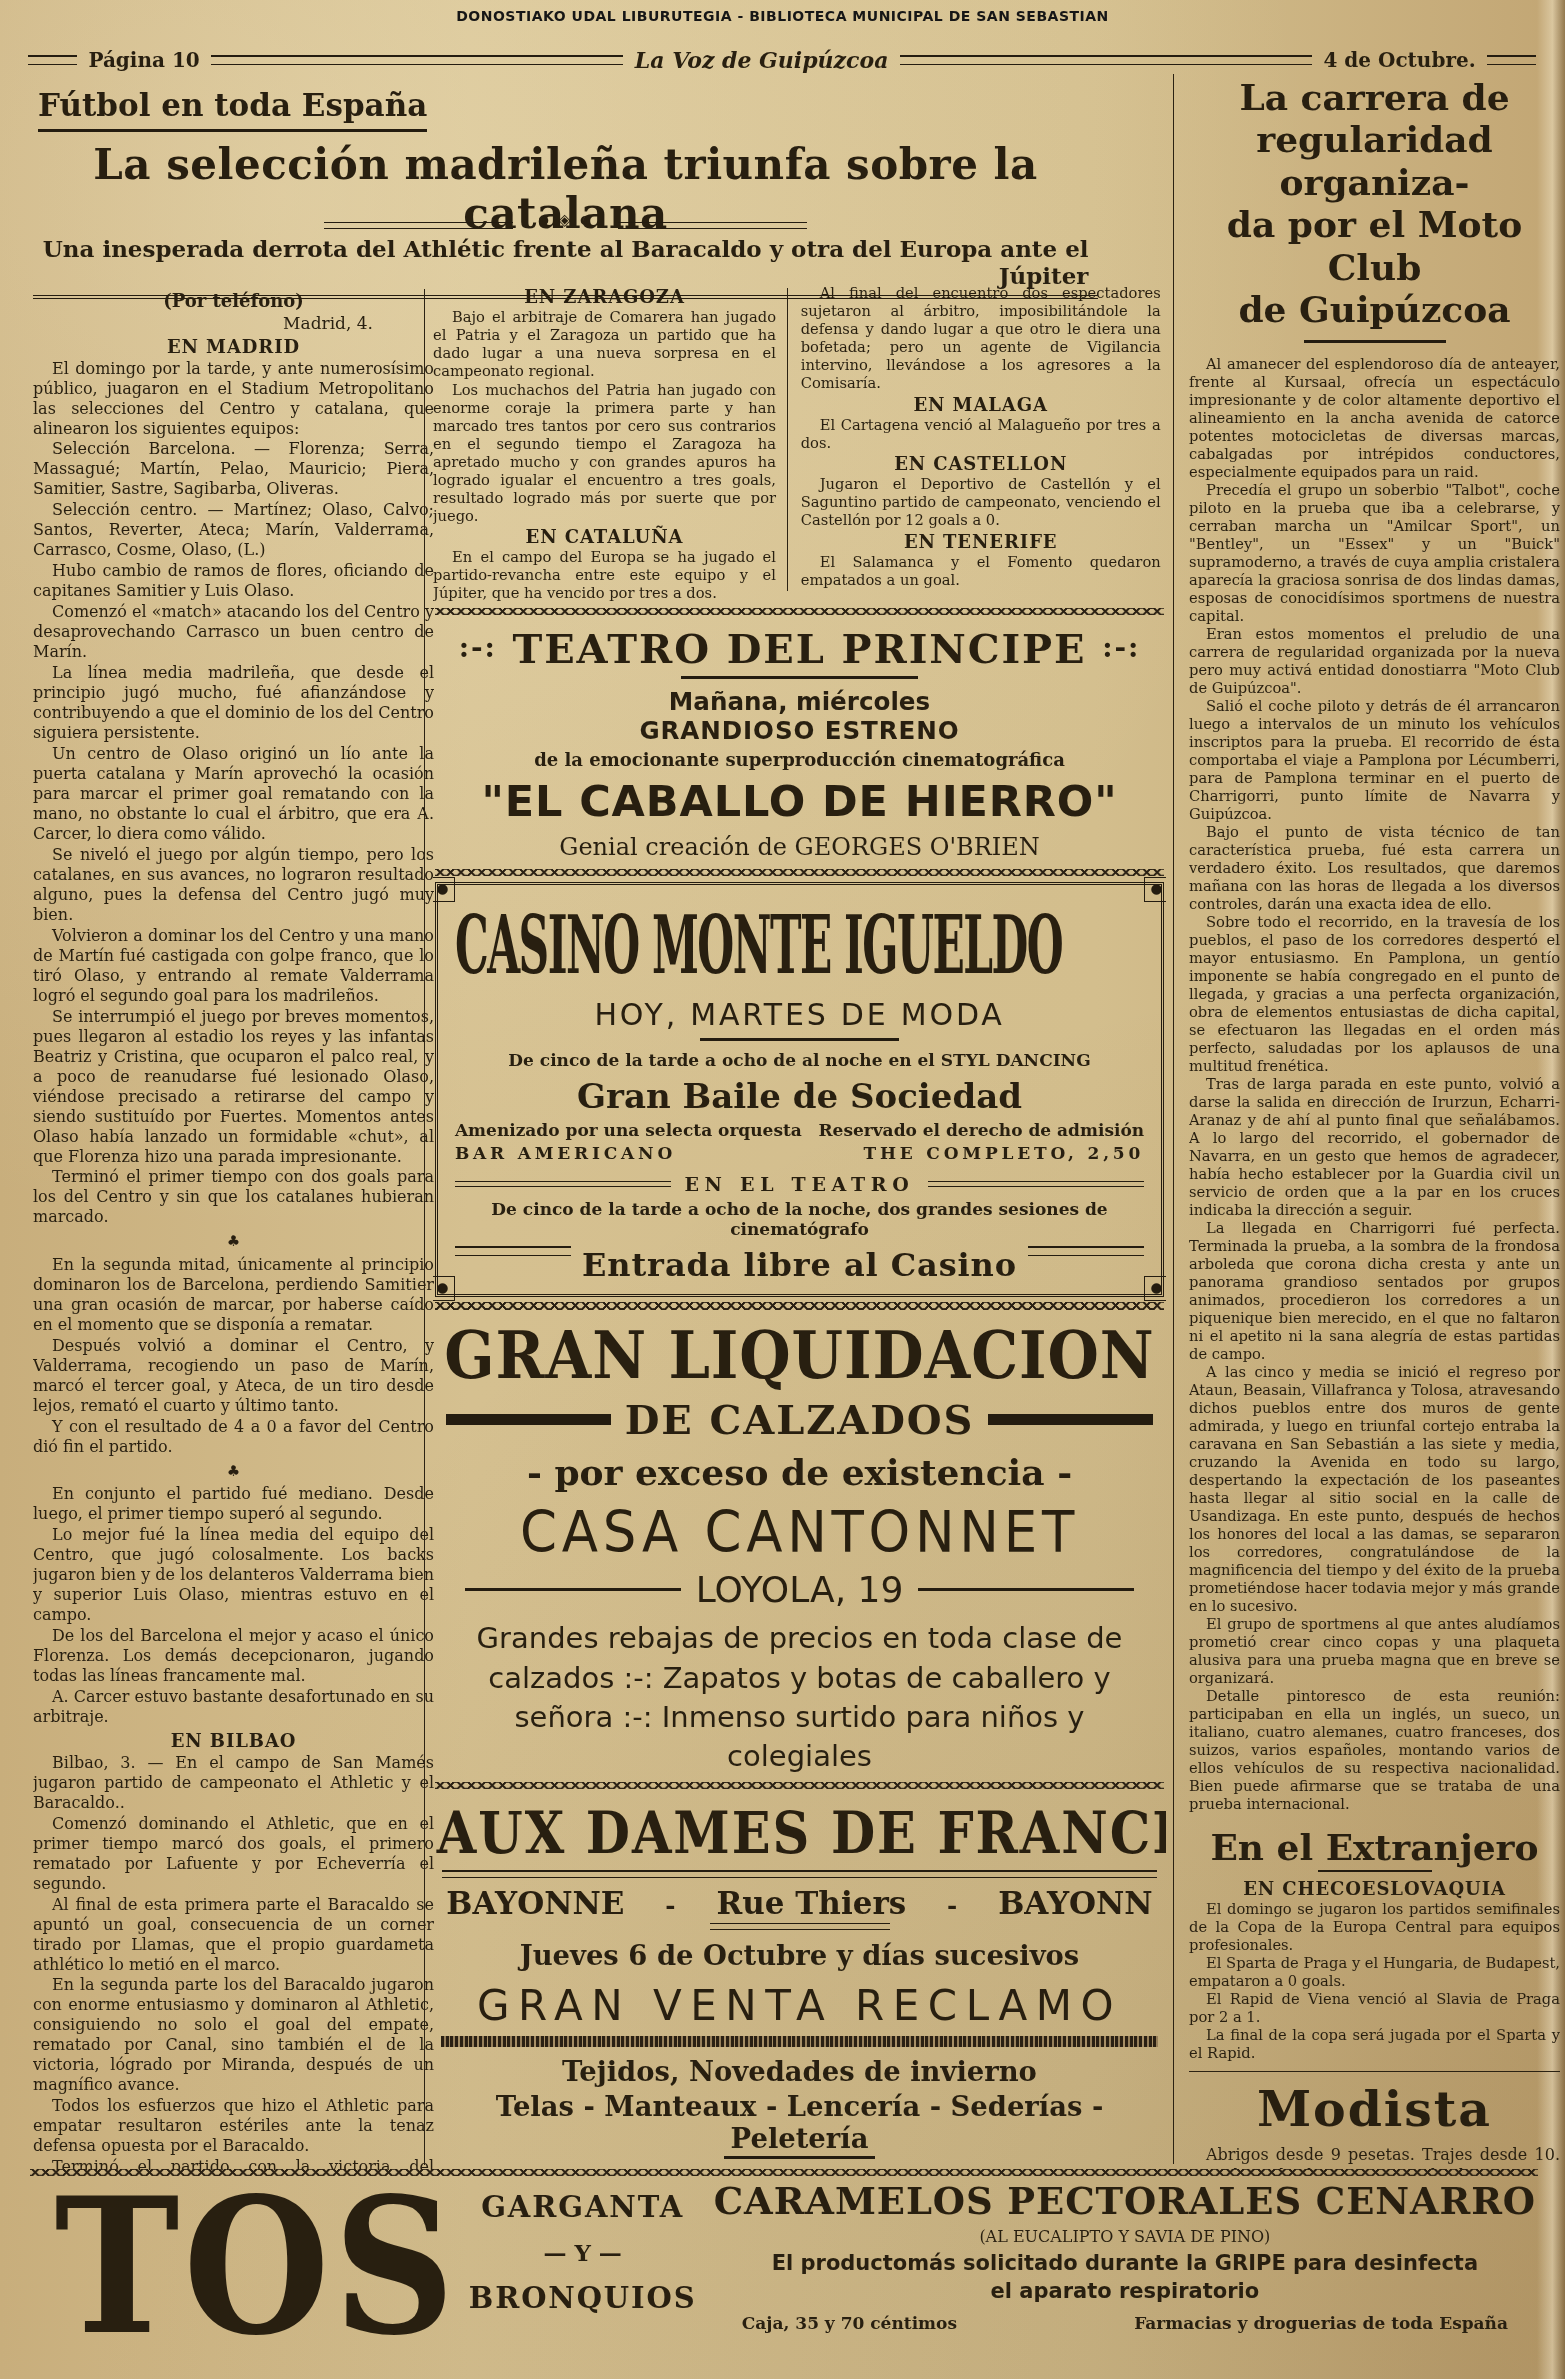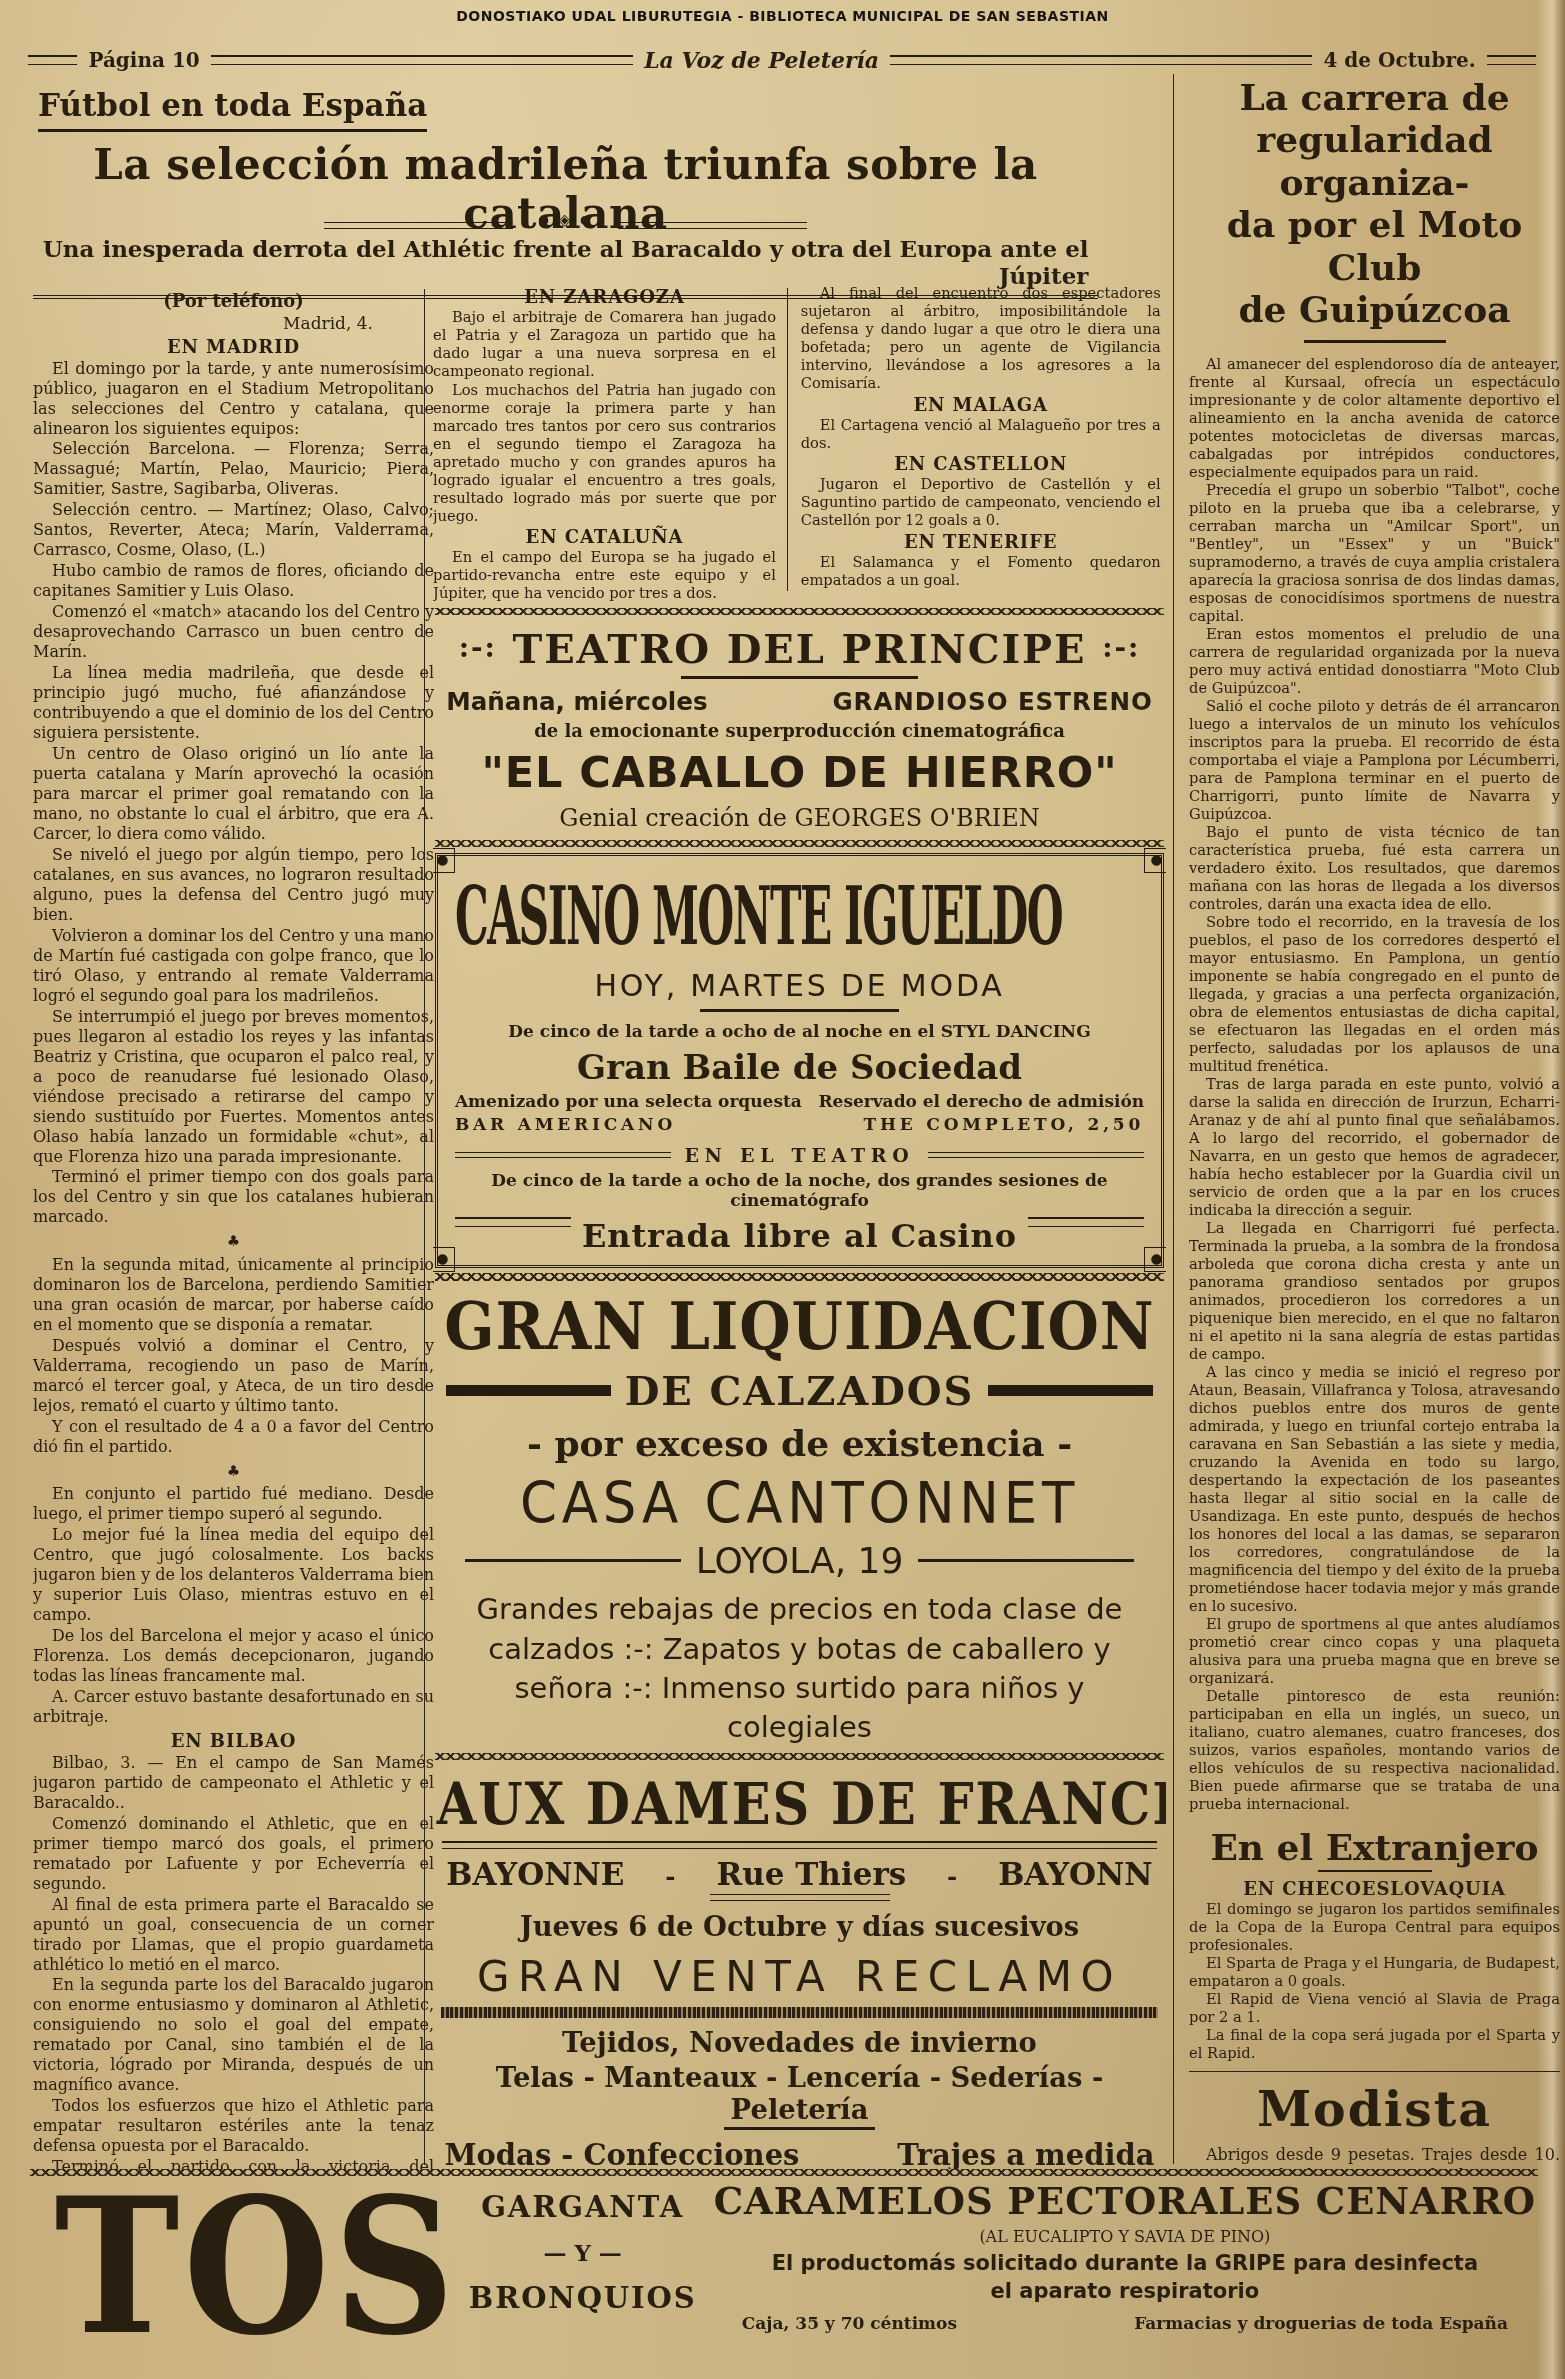--- a/index.html
+++ b/index.html
@@ -52,21 +52,21 @@
   .icol{width:360px;padding-left:12.3px;}
   .zz{height:7.6px;margin:3.8px 1.9px;
     background:repeating-linear-gradient(45deg,#2a2013 0 1.9px,transparent 1.9px 5.7px),
                repeating-linear-gradient(-45deg,#2a2013 0 1.9px,transparent 1.9px 5.7px);
     background-size:10.4px 7.6px;}
   
   .teatro{padding:5.7px 7.6px 3.8px;text-align:center;}
   .teatro-title{font-size:40px;font-weight:bold;letter-spacing:1.9px;white-space:nowrap;}
   .teatro-title .deco{font-size:28px;vertical-align:5.7px;}
   .t-under{width:237px;height:3.8px;background:#241c10;margin:3.8px auto 7.6px;}
-  .t-row{display:flex;justify-content:space-between;align-items:center;padding:0 5.7px;}
+  .t-row{display:flex;justify-content:space-between;align-items:center;padding:0 5.7px;flex-direction:column;}
   .t-when{font-size:24.6px;font-weight:bold;font-family:"DejaVu Sans","Liberation Sans",sans-serif;}
   .t-estreno{font-size:24.6px;font-weight:bold;font-family:"DejaVu Sans","Liberation Sans",sans-serif;letter-spacing:0.9px;}
   .t-sub{font-size:18px;font-weight:bold;margin:3.8px 0 5.7px;}
   .t-film{font-size:43px;font-weight:bold;font-family:"DejaVu Sans","Liberation Sans",sans-serif;letter-spacing:0.9px;}
   .t-credit{font-size:24px;margin-top:7.6px;}
   
   .casino{position:relative;border:3.8px double #241c10;margin:5.7px 1.9px;padding:13.2px 17px 9.5px;}
   .corn{position:absolute;width:23px;height:23px;border:1.9px solid #241c10;
     background:radial-gradient(circle,#241c10 4.7px,transparent 5.7px);}
   .corn.tl{top:-7.6px;left:-7.6px;} .corn.tr{top:-7.6px;right:-7.6px;}
@@ -143,21 +143,21 @@
 
 <div class="page">
   <div class="edge-shadow"></div>
 
   <div class="stamp">DONOSTIAKO UDAL LIBURUTEGIA - BIBLIOTECA MUNICIPAL DE SAN SEBASTIAN</div>
 
   <div class="masthead">
     <div class="m-rule short"></div>
     <div class="m-page">Página 10</div>
     <div class="m-rule"></div>
-    <div class="m-title">La Voz de Peletería</div>
+    <div class="m-title">La Voz de Guipúzcoa</div>
     <div class="m-rule"></div>
     <div class="m-date">4 de Octubre.</div>
     <div class="m-rule short"></div>
   </div>
 
   <div class="fut-title">Fútbol en toda España</div>
   <div class="main-headline">La selección madrileña triunfa sobre la catalana</div>
   <div class="orn">
     <div class="line"></div>
     <div class="glyph">o ◈ o</div>

